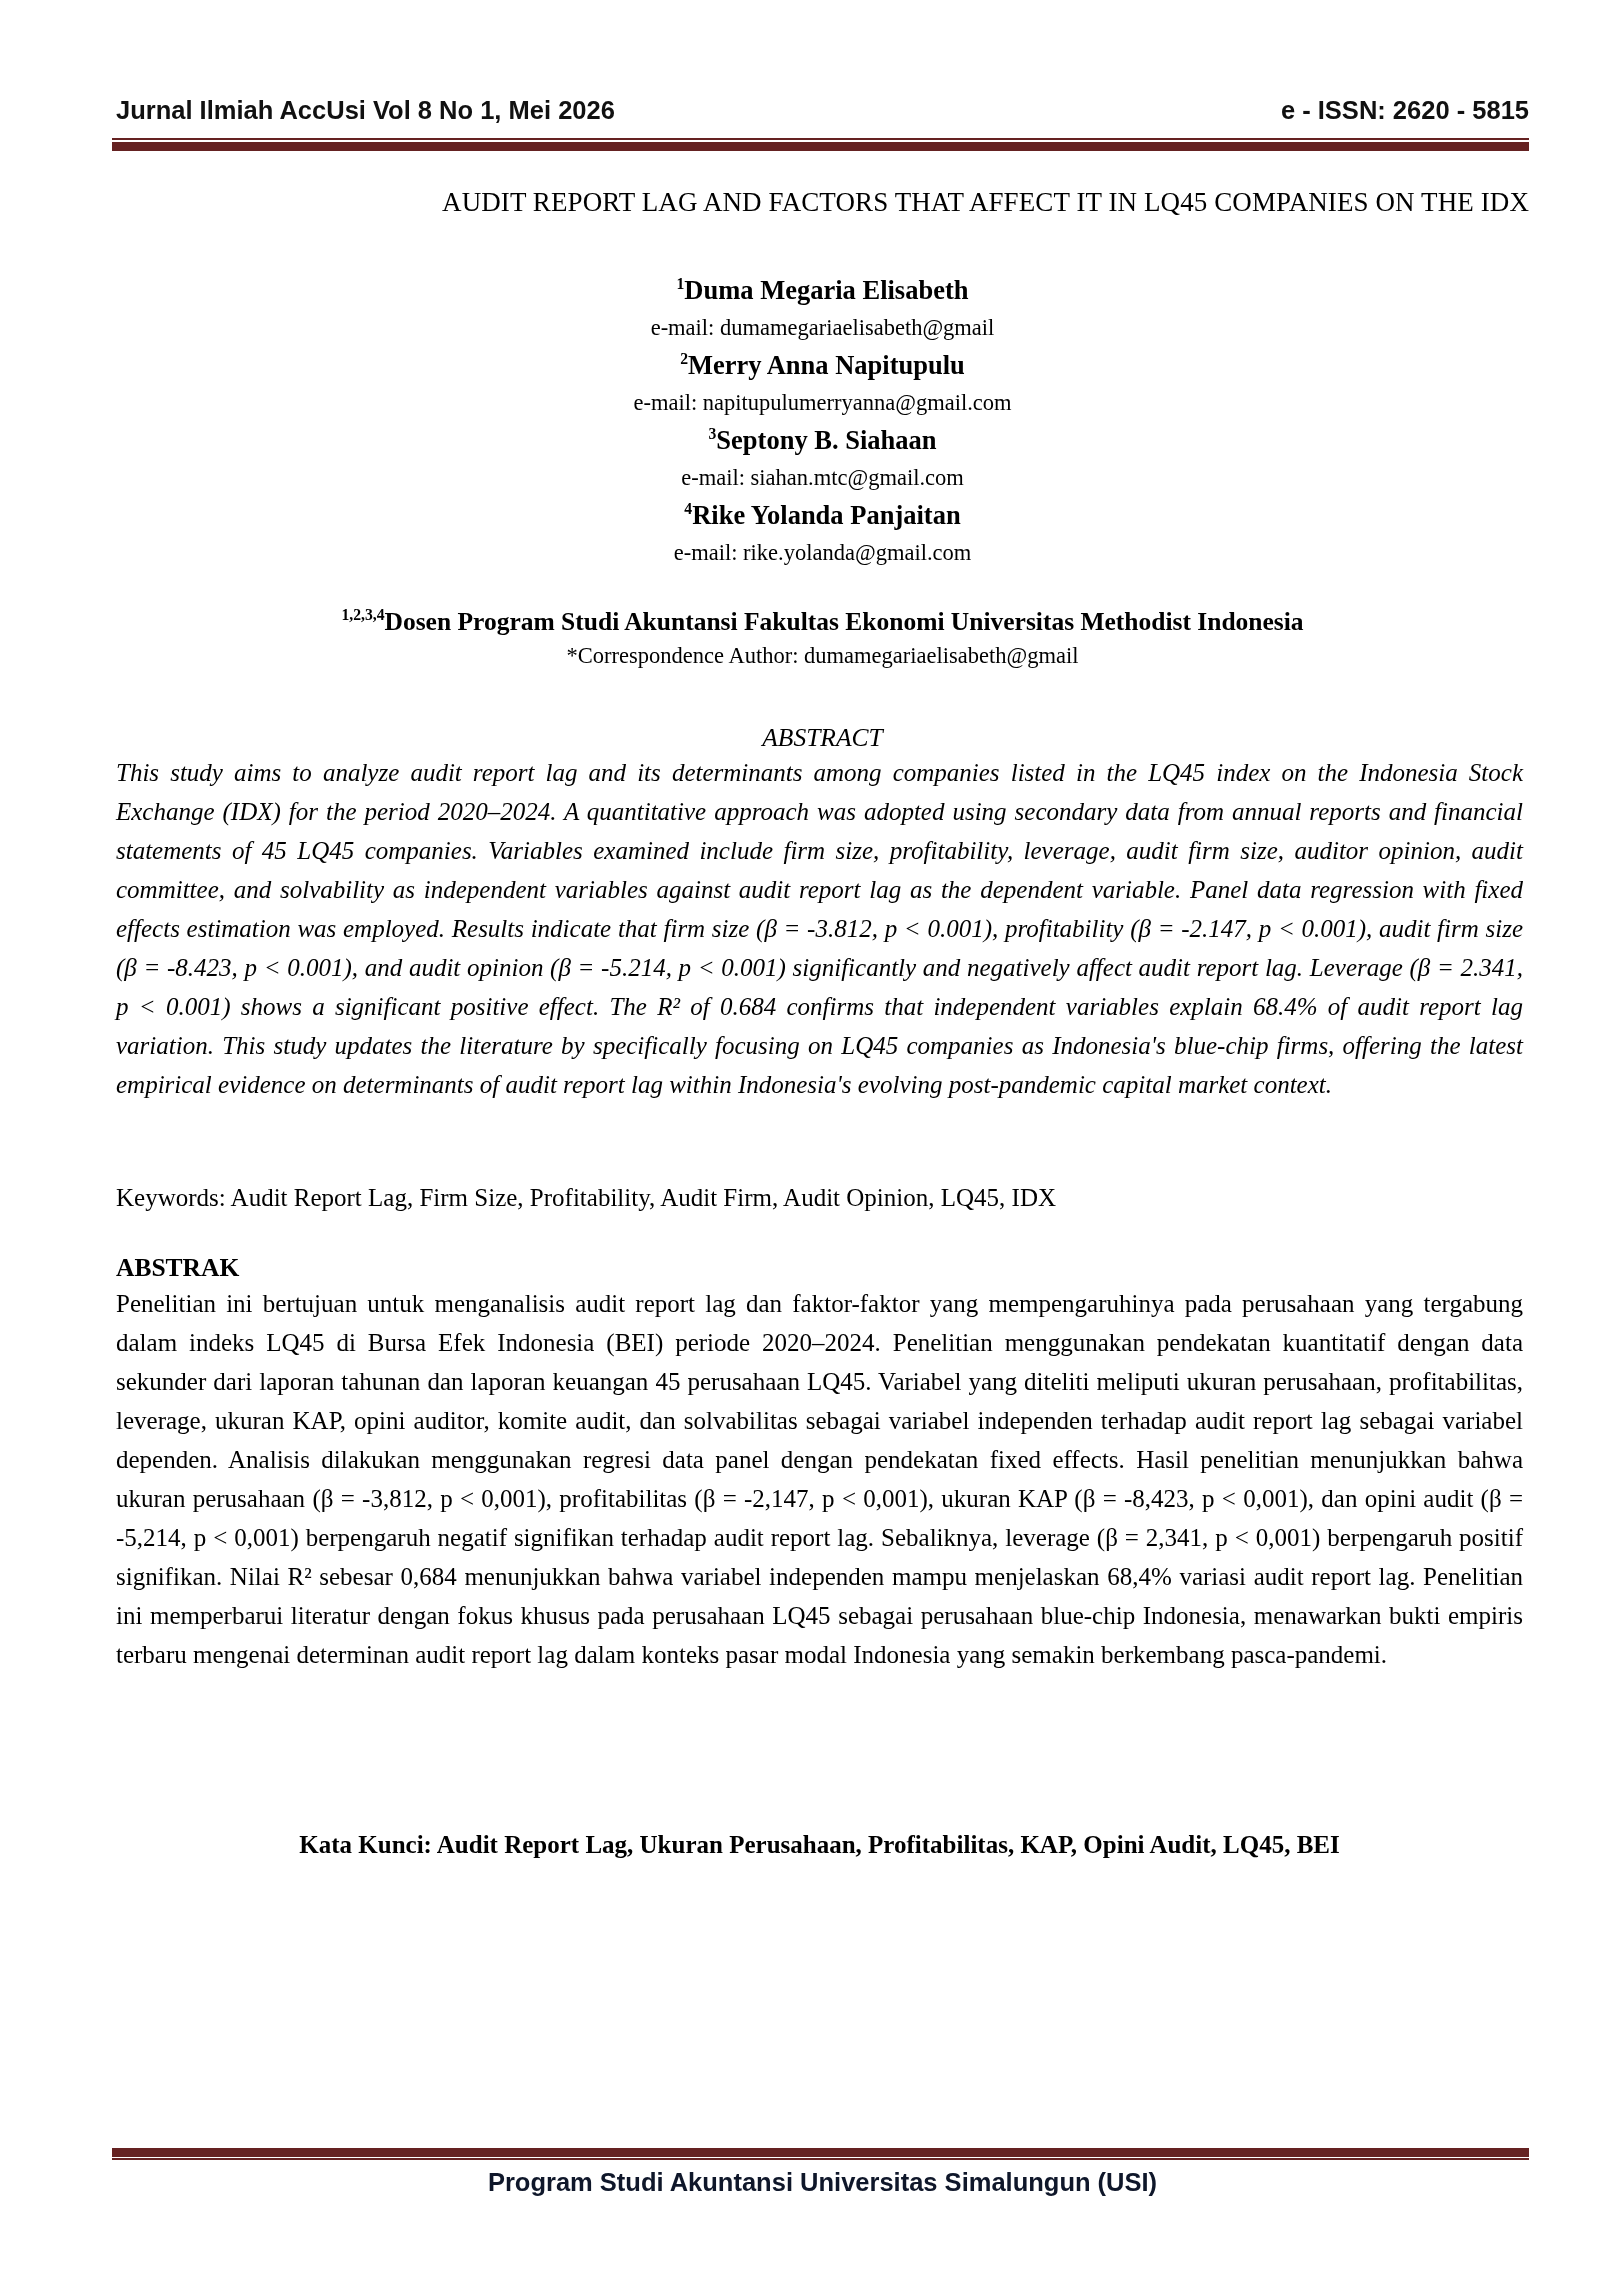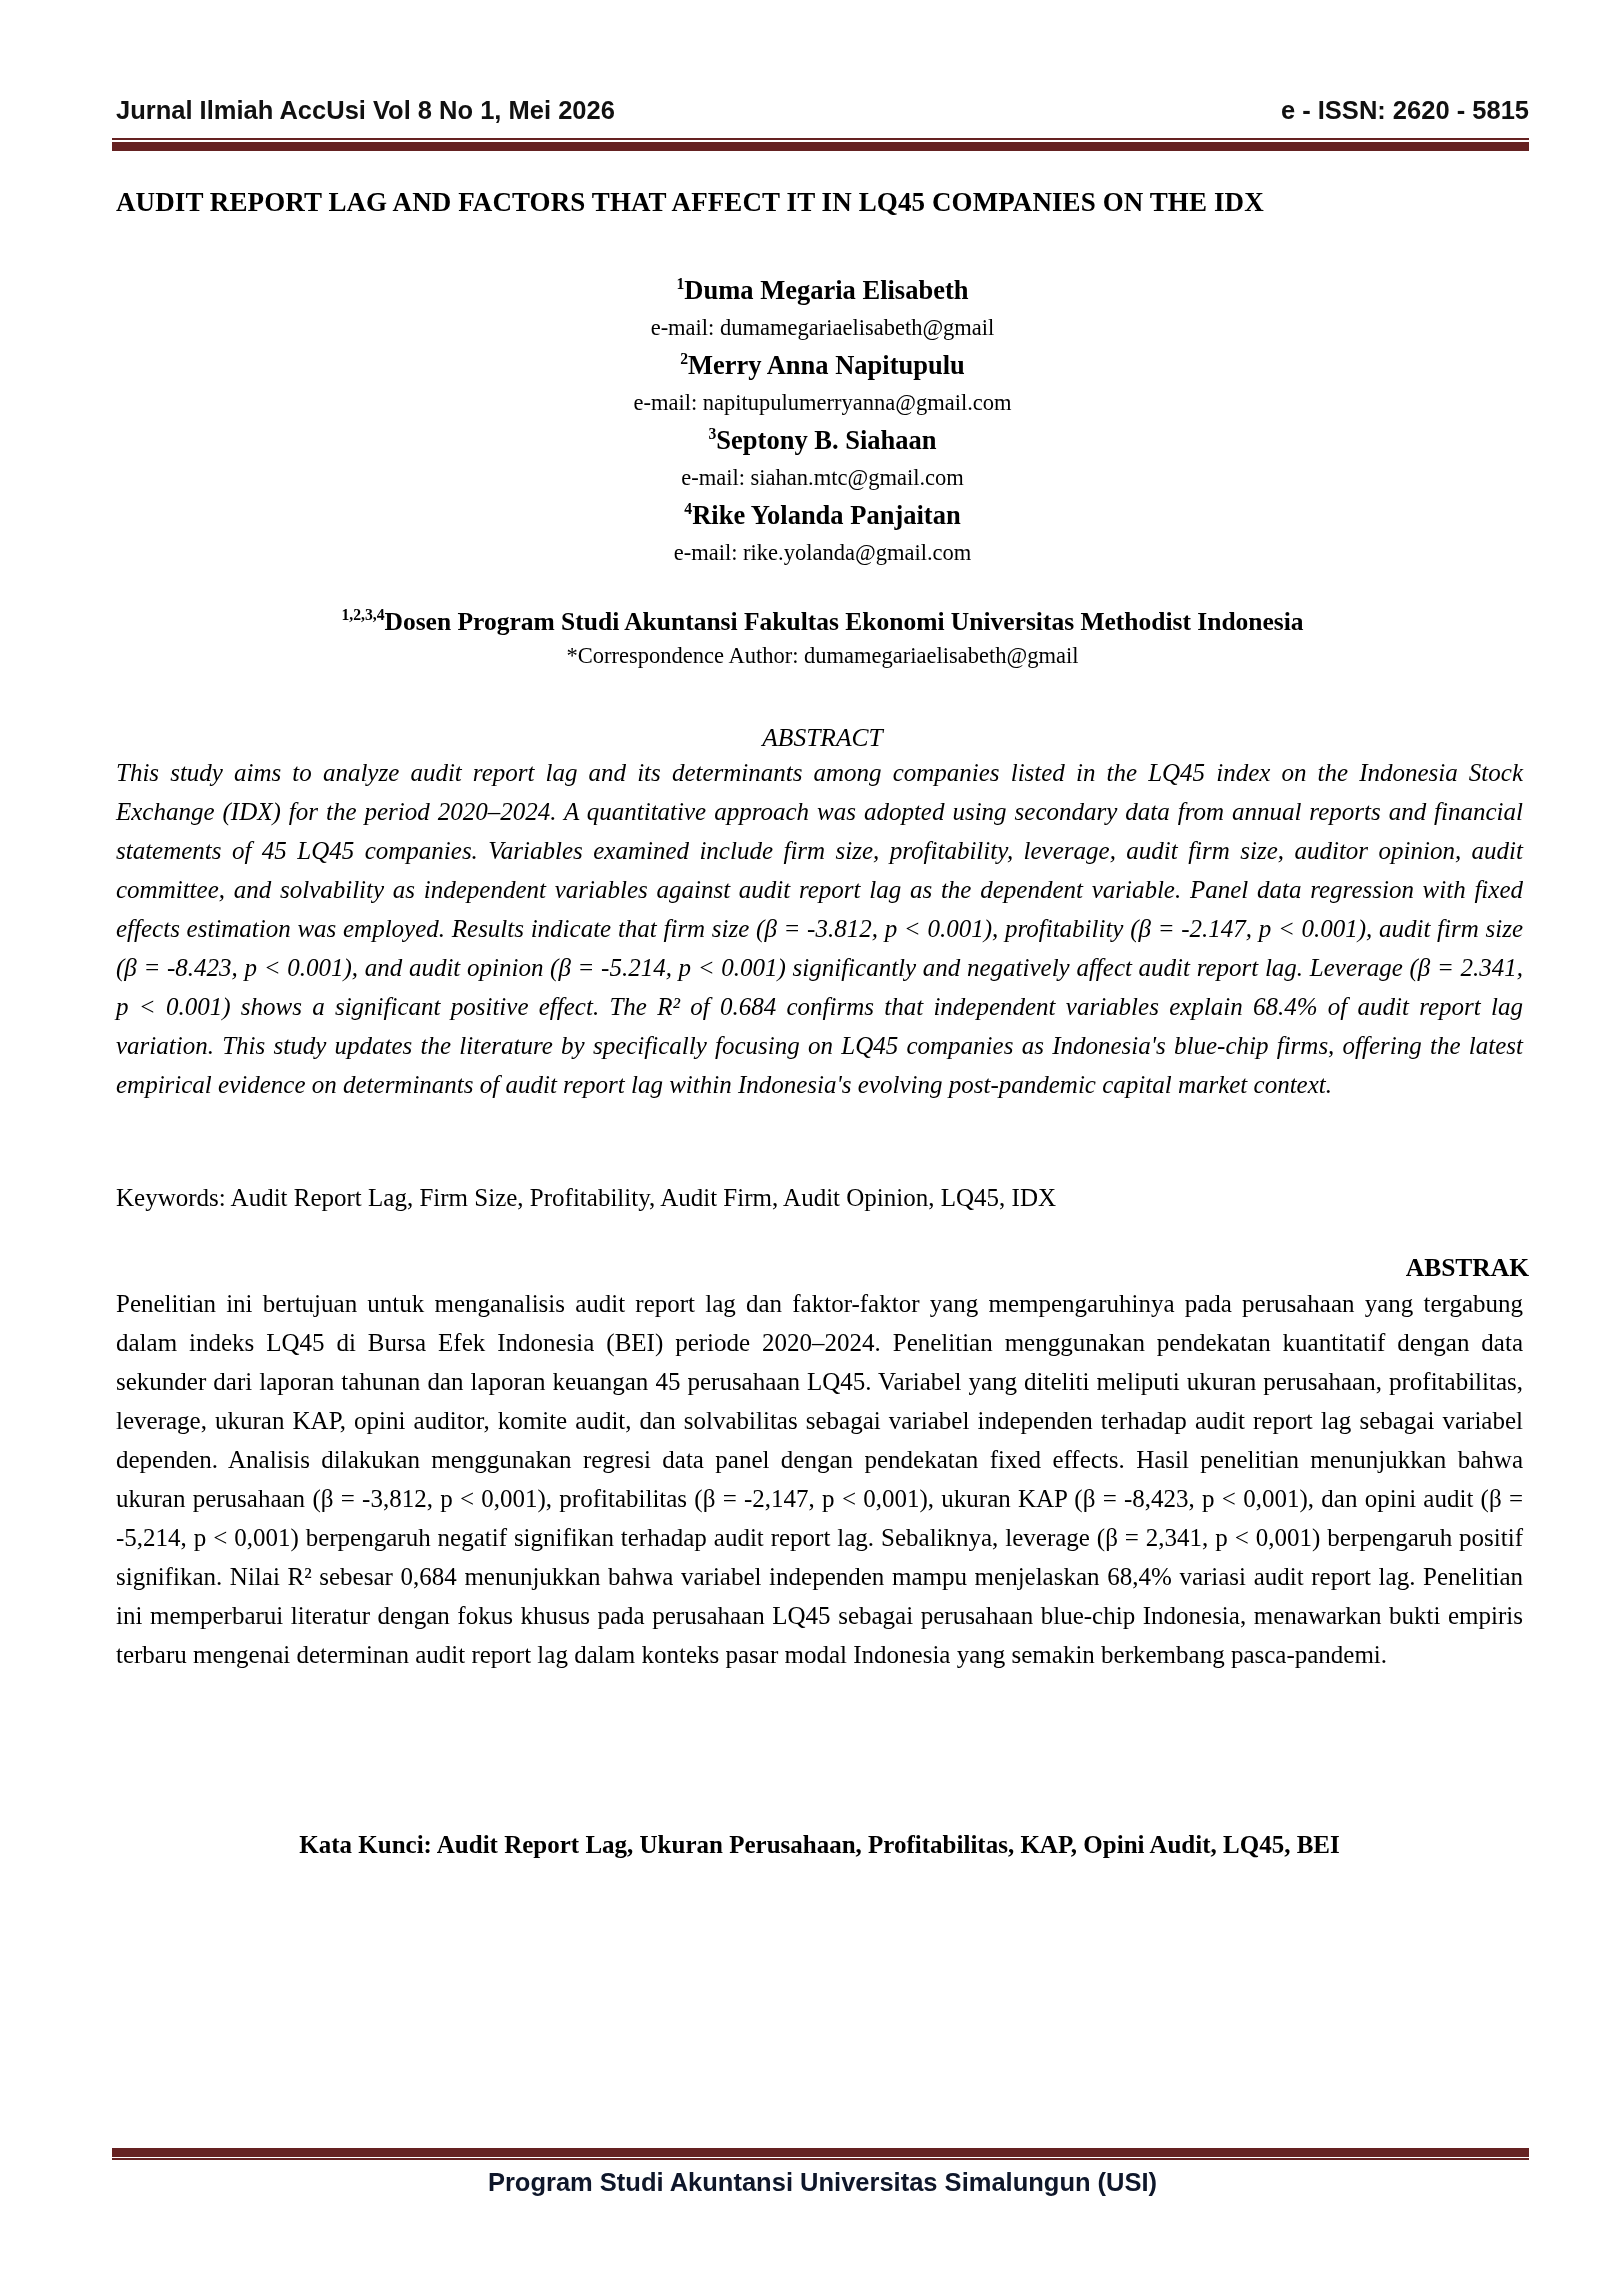--- a/index.html
+++ b/index.html
@@ -48,22 +48,22 @@
       left: 112px; top: 142px;
       width: 1417px; height: 8.8px;
       background: #652222;
     }
 
     
     .title {
       position: absolute;
       left: 116px; top: 186px;
       width: 1413px;
-      text-align: left;
-      font-weight: bold;
+      text-align: right;
+      font-weight: normal;
       font-size: 27px;
       line-height: 33px;
       letter-spacing: 0.1px;
     }
     .authors {
       position: absolute;
       left: 116px; top: 271px;
       width: 1413px;
       text-align: center;
     }
@@ -130,21 +130,21 @@
       width: 1407px;
       font-size: 25px;
       line-height: 39px;
     }
 
     
     .abstrak-heading {
       position: absolute;
       left: 116px; top: 1250px;
       width: 1413px;
-      text-align: right;
+      text-align: left;
       font-weight: bold;
       font-size: 25.5px;
       line-height: 35px;
     }
     .abstrak-body {
       position: absolute;
       left: 116px; top: 1284px;
       width: 1407px;
       text-align: justify;
       font-size: 25px;

